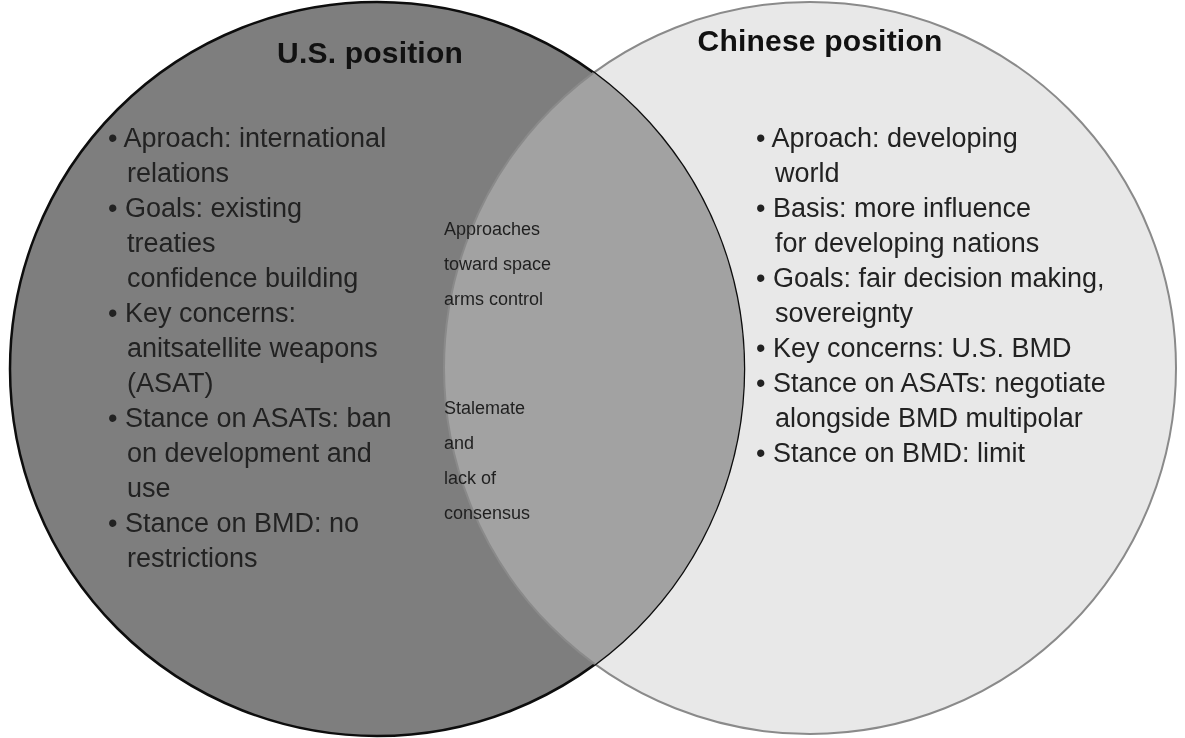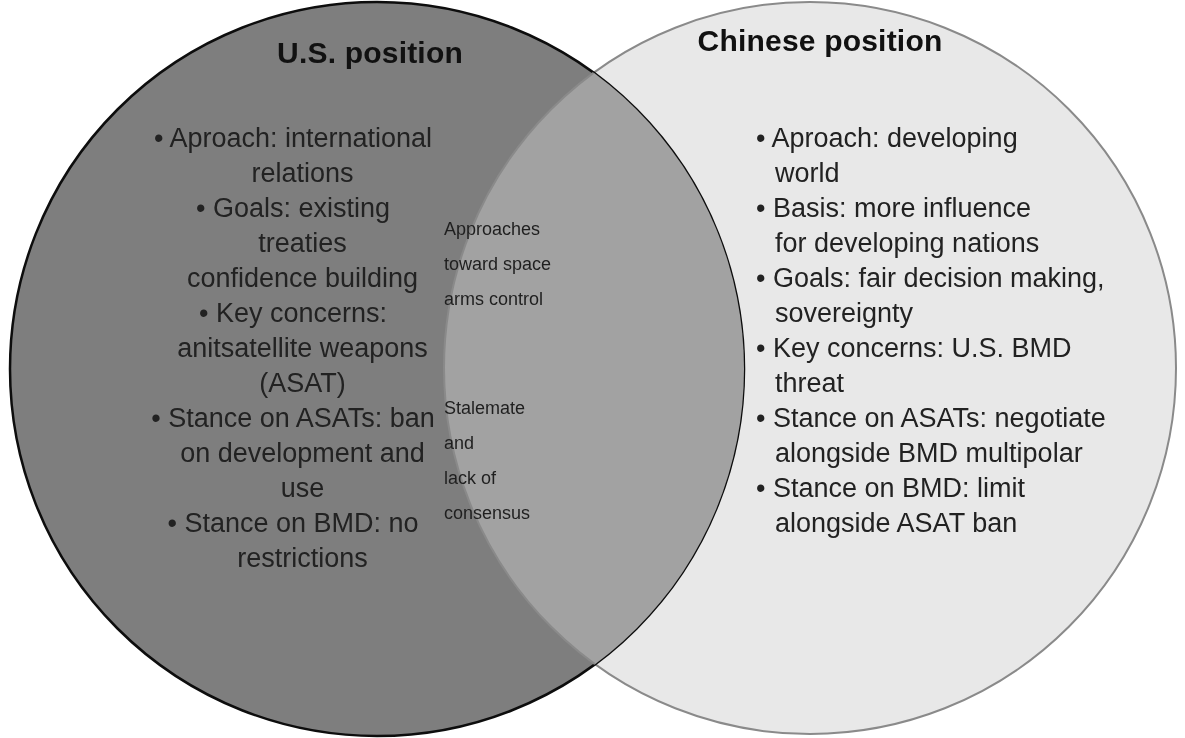--- a/index.html
+++ b/index.html
@@ -38,21 +38,21 @@
   .bullet-list .line.indent { padding-left: 19px; }
   .center-label {
     font-size: 18px;
     line-height: 35px;
     color: #1f1f1f;
     text-align: left;
     white-space: pre-line;
   }
   #us-title      { left: 120px; top: 36px;  width: 500px; }
   #china-title   { left: 575px; top: 24px;  width: 490px; }
-  #us-list       { left: 108px; top: 121px; width: 370px; text-align: center; }
+  #us-list       { left: 108px; top: 121px; width: 370px; }
   #china-list    { left: 756px; top: 121px; width: 420px; }
   #overlap-top   { left: 444px; top: 212px; width: 302px; }
   #overlap-bottom{ left: 444px; top: 391px; width: 302px; }
 </style>
 </head>
 <body>
 
 <div class="stage">
 
   <svg class="venn-svg" width="1185" height="738" viewBox="0 0 1185 738">
@@ -92,25 +92,23 @@
     </div>
 
   <div id="china-list" class="abs bullet-list">
       <div class="line">• Aproach: developing</div>
       <div class="line indent">world</div>
       <div class="line">• Basis: more influence</div>
       <div class="line indent">for developing nations</div>
       <div class="line">• Goals: fair decision making,</div>
       <div class="line indent">sovereignty</div>
       <div class="line">• Key concerns: U.S. BMD</div>
-      <div class="line indent">threat</div>
       <div class="line">• Stance on ASATs: negotiate</div>
       <div class="line indent">alongside BMD multipolar</div>
       <div class="line">• Stance on BMD: limit</div>
-      <div class="line indent">alongside ASAT ban</div>
     </div>
 
   <div id="overlap-top" class="abs center-label">Approaches
 toward space
 arms control</div>
 
   <div id="overlap-bottom" class="abs center-label">Stalemate
 and
 lack of
 consensus</div>

